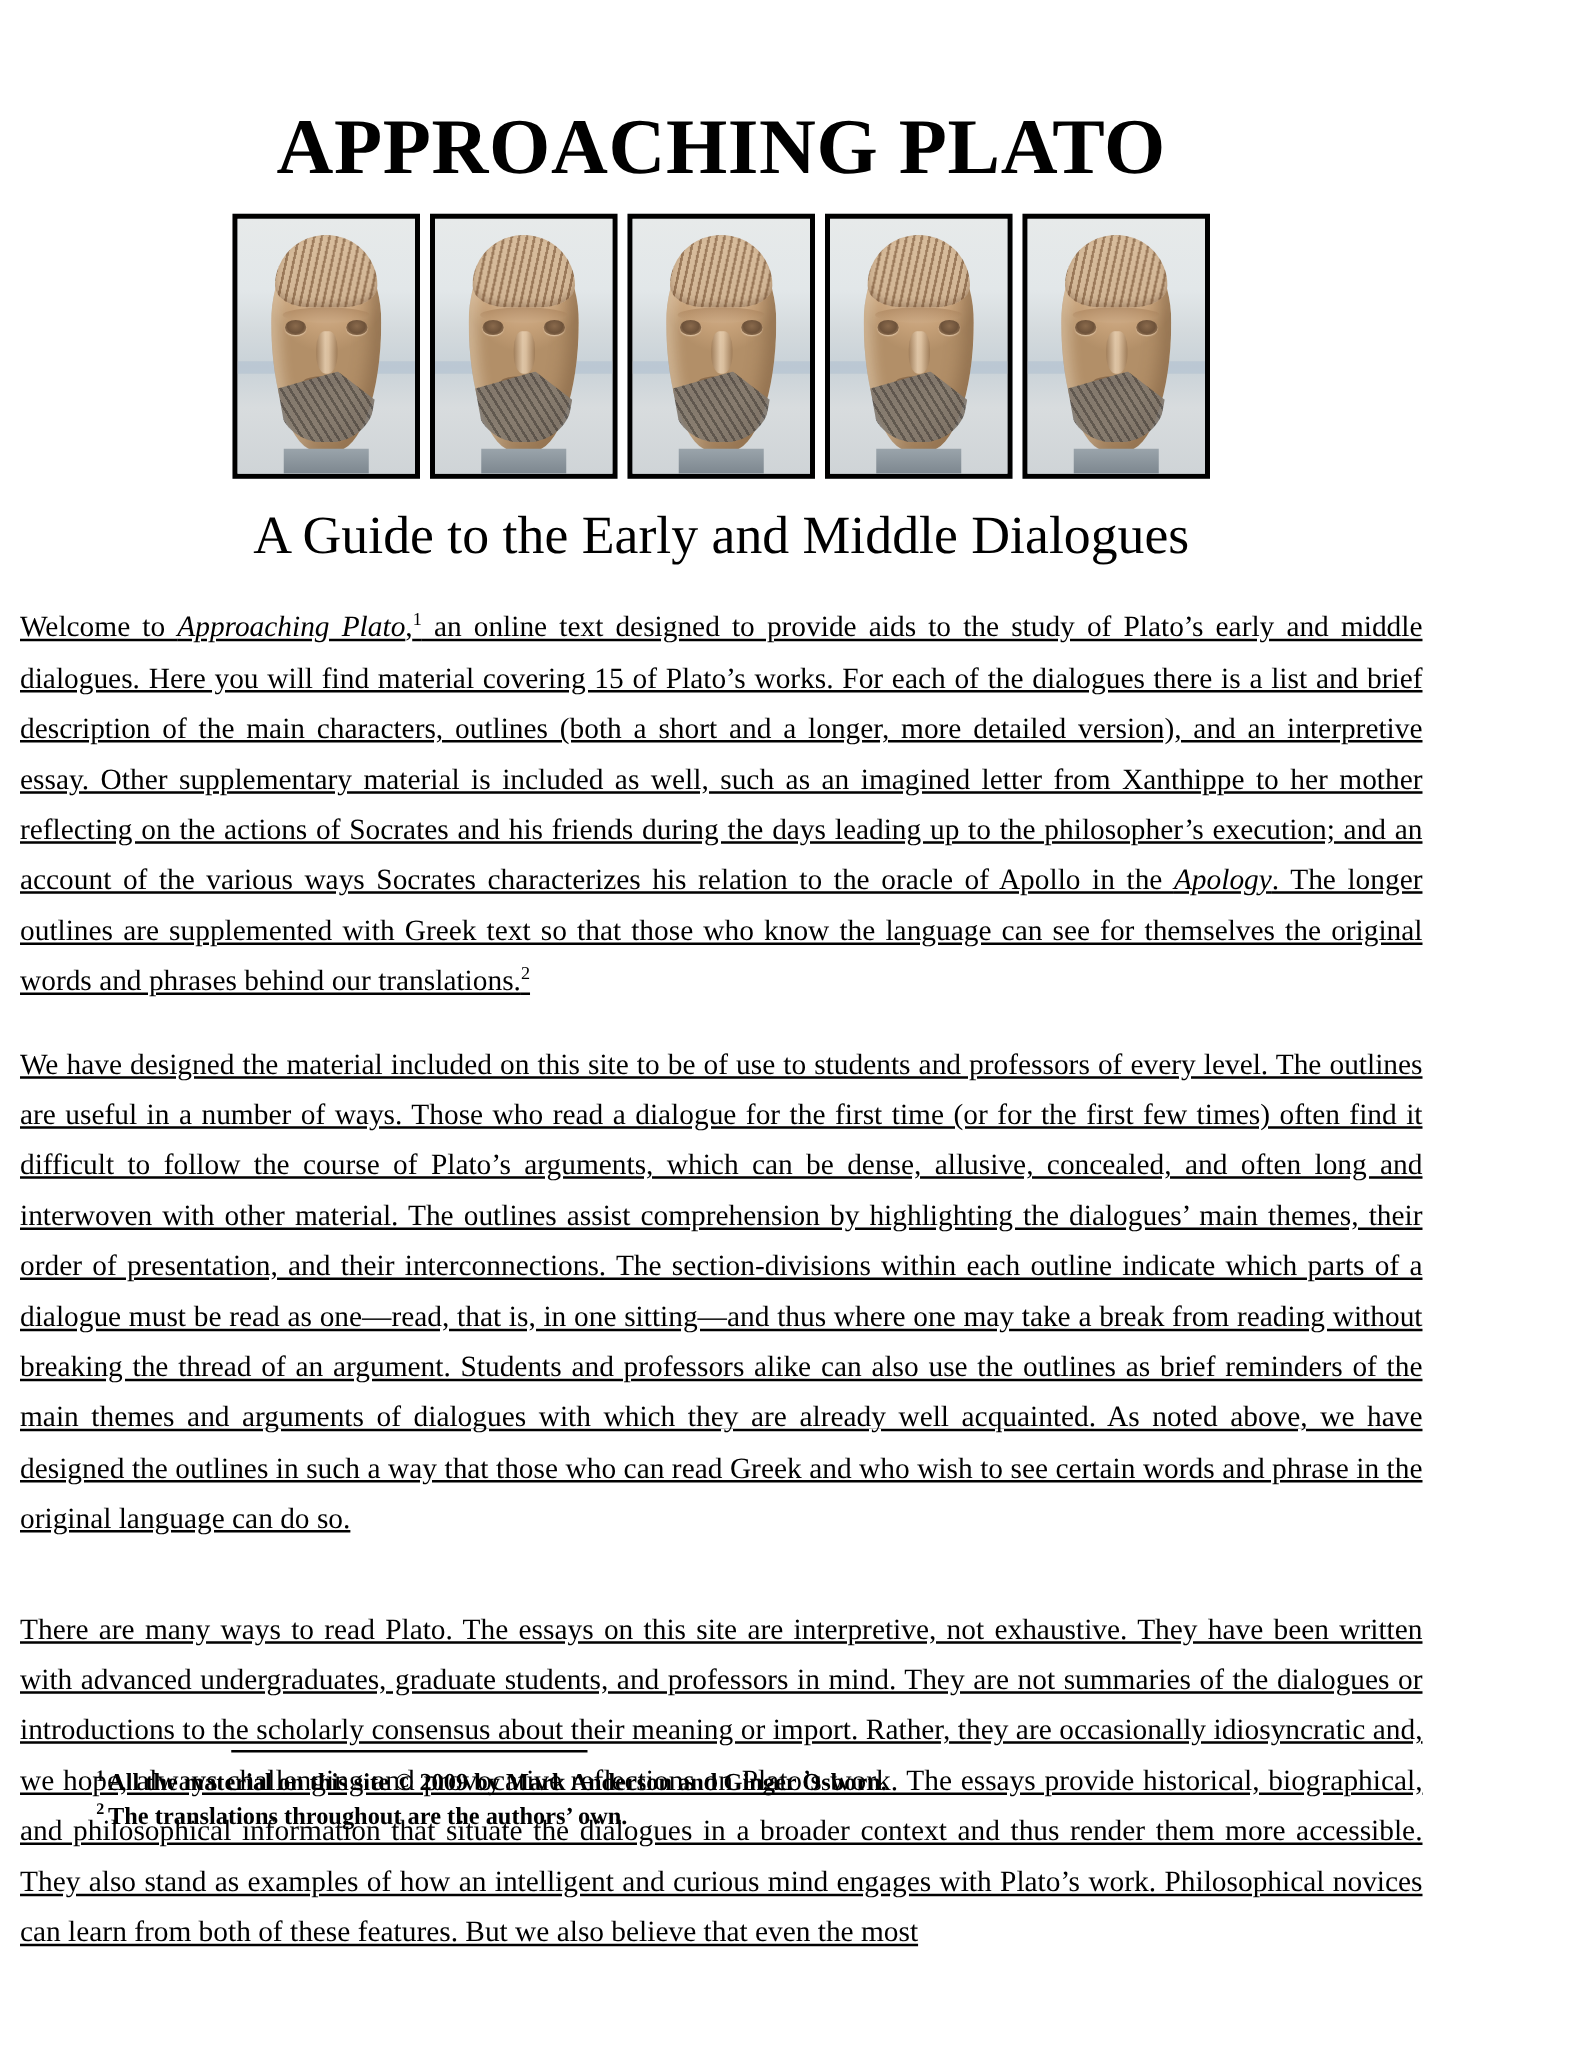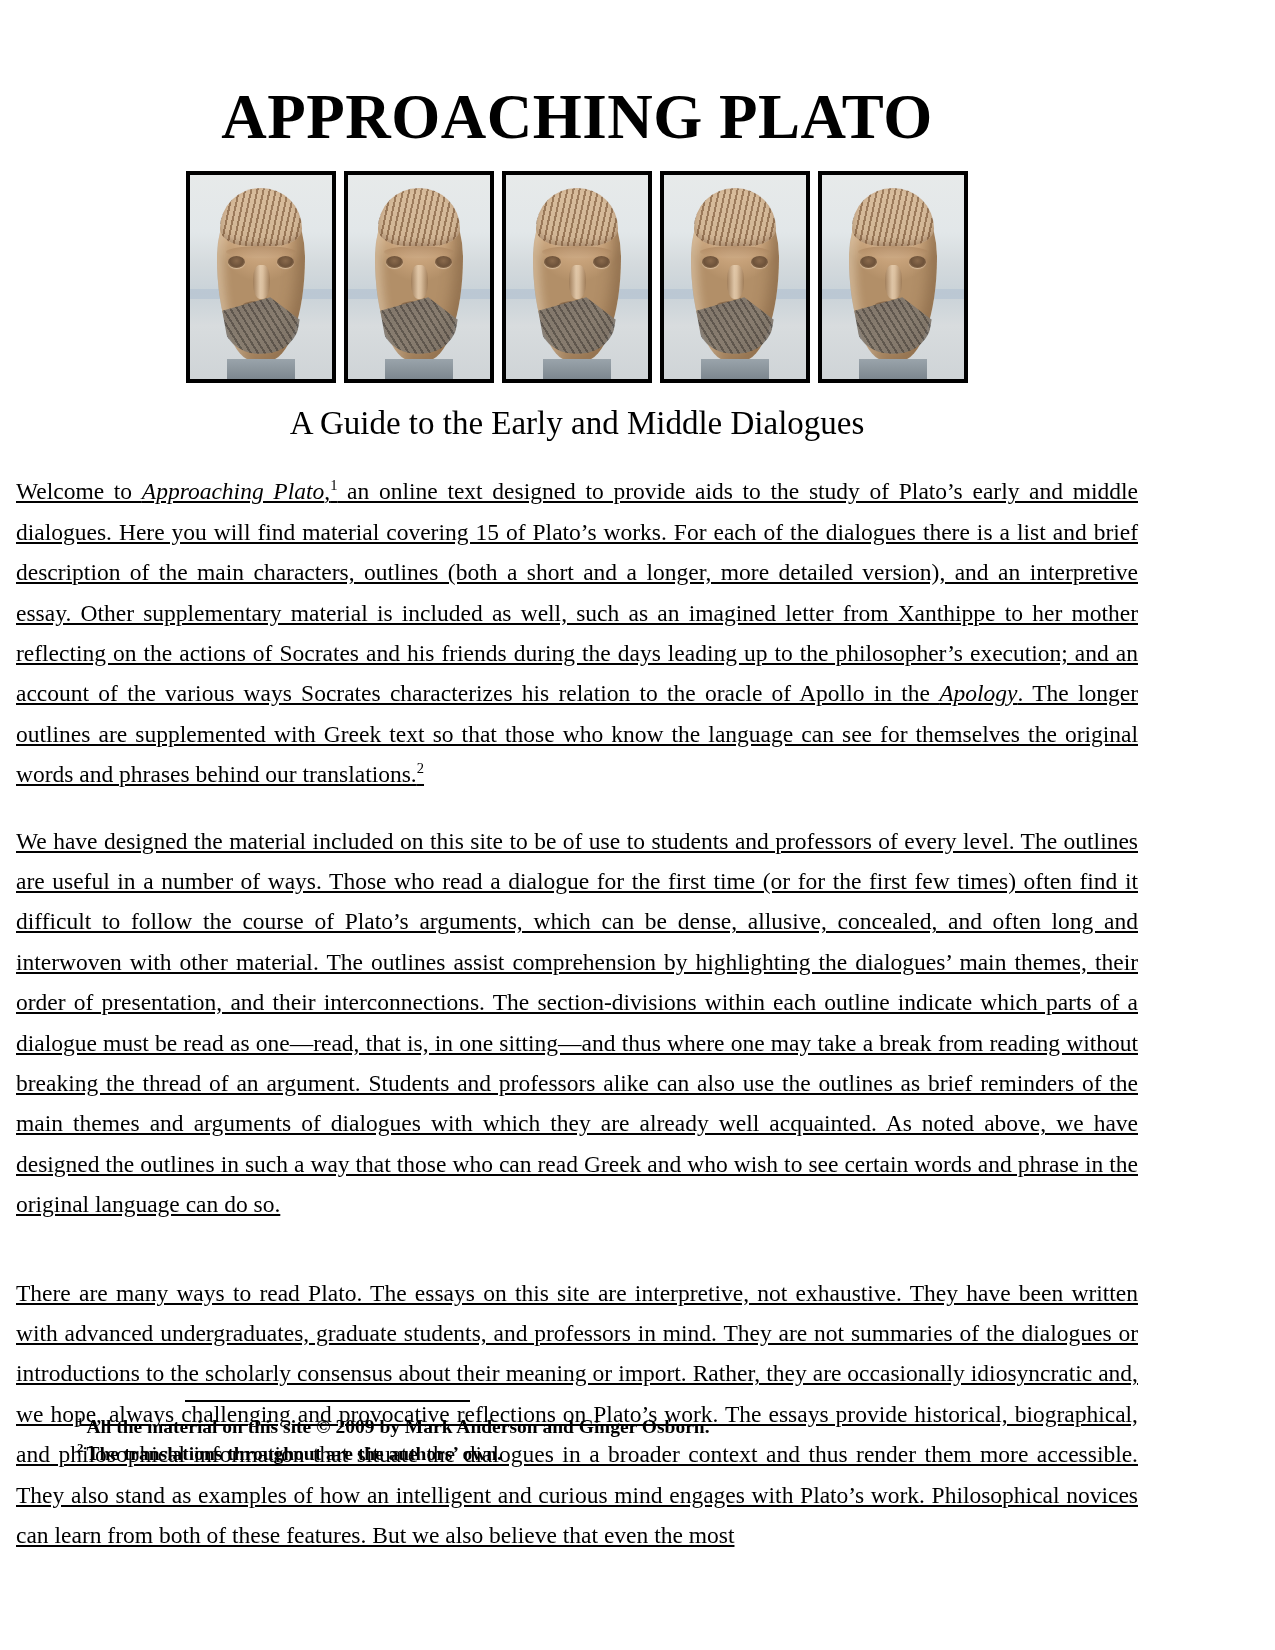--- a/index.html
+++ b/index.html
@@ -174,21 +174,21 @@
         rgba(128,120,108,.62) 2px,
         rgba(128,120,108,.62) 6px),
       linear-gradient(to bottom right, #77706a 0%, #8c8076 55%, #6e675f 100%);
     clip-path: polygon(0% 24%, 62% 0%, 100% 40%, 92% 100%, 10% 100%);
     opacity: .92;
   }
 
   
   .doc-subtitle {
     text-align: center;
-    font-size: 33px;
+    font-size: 43px;
     font-weight: normal;
     margin: 0;
     padding-top: 22px;
     line-height: 1.1;
   }
 
   
   .body-wrap {
     margin: 0 auto;
     width: 1122px;

